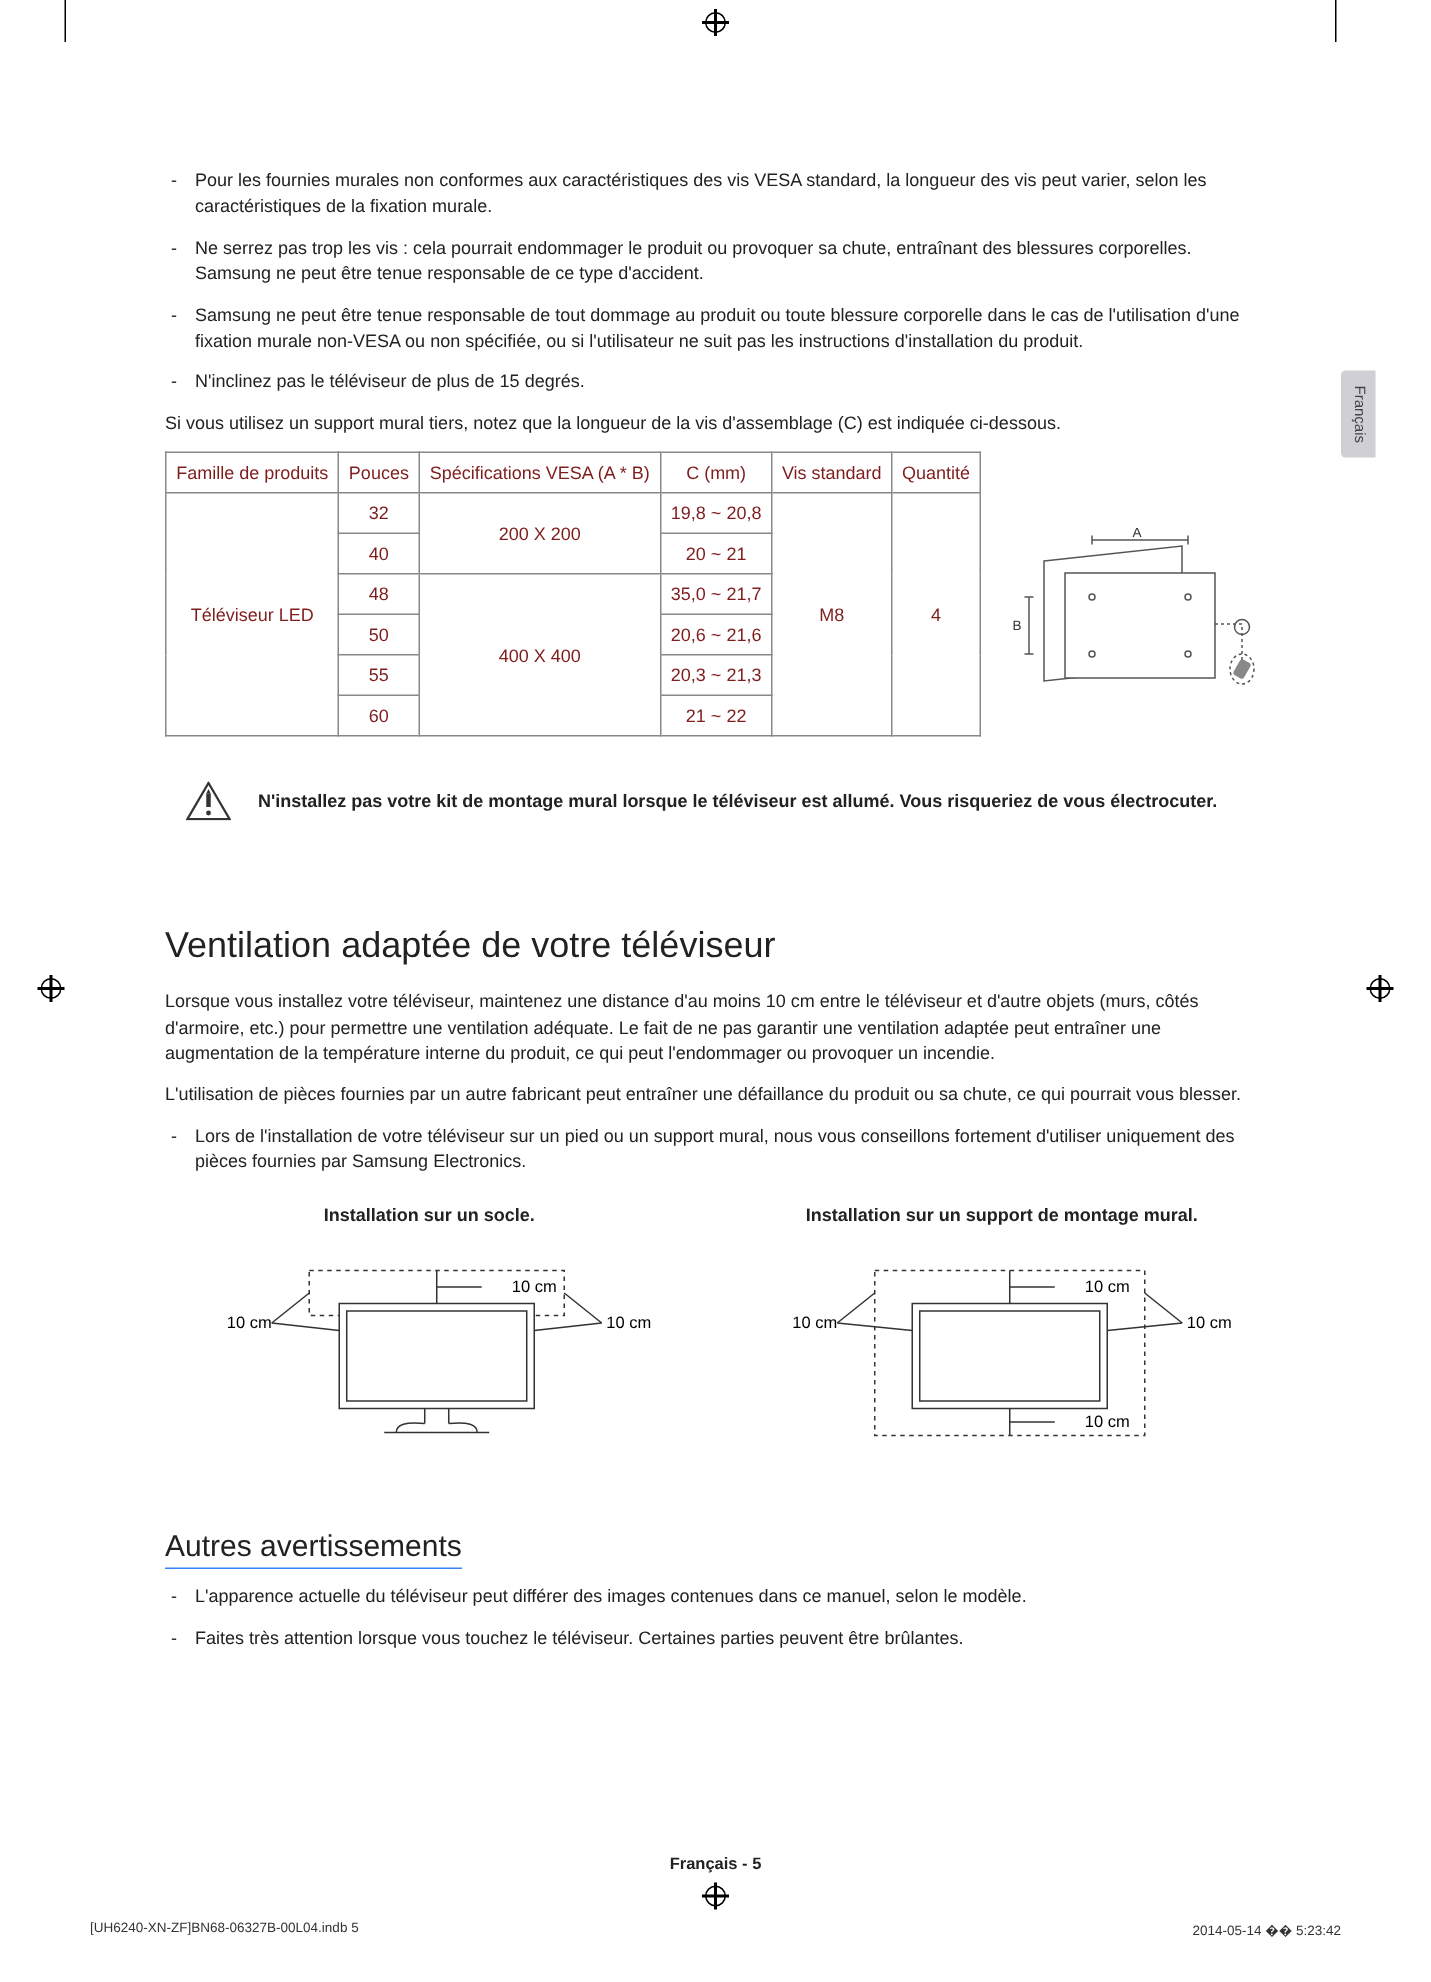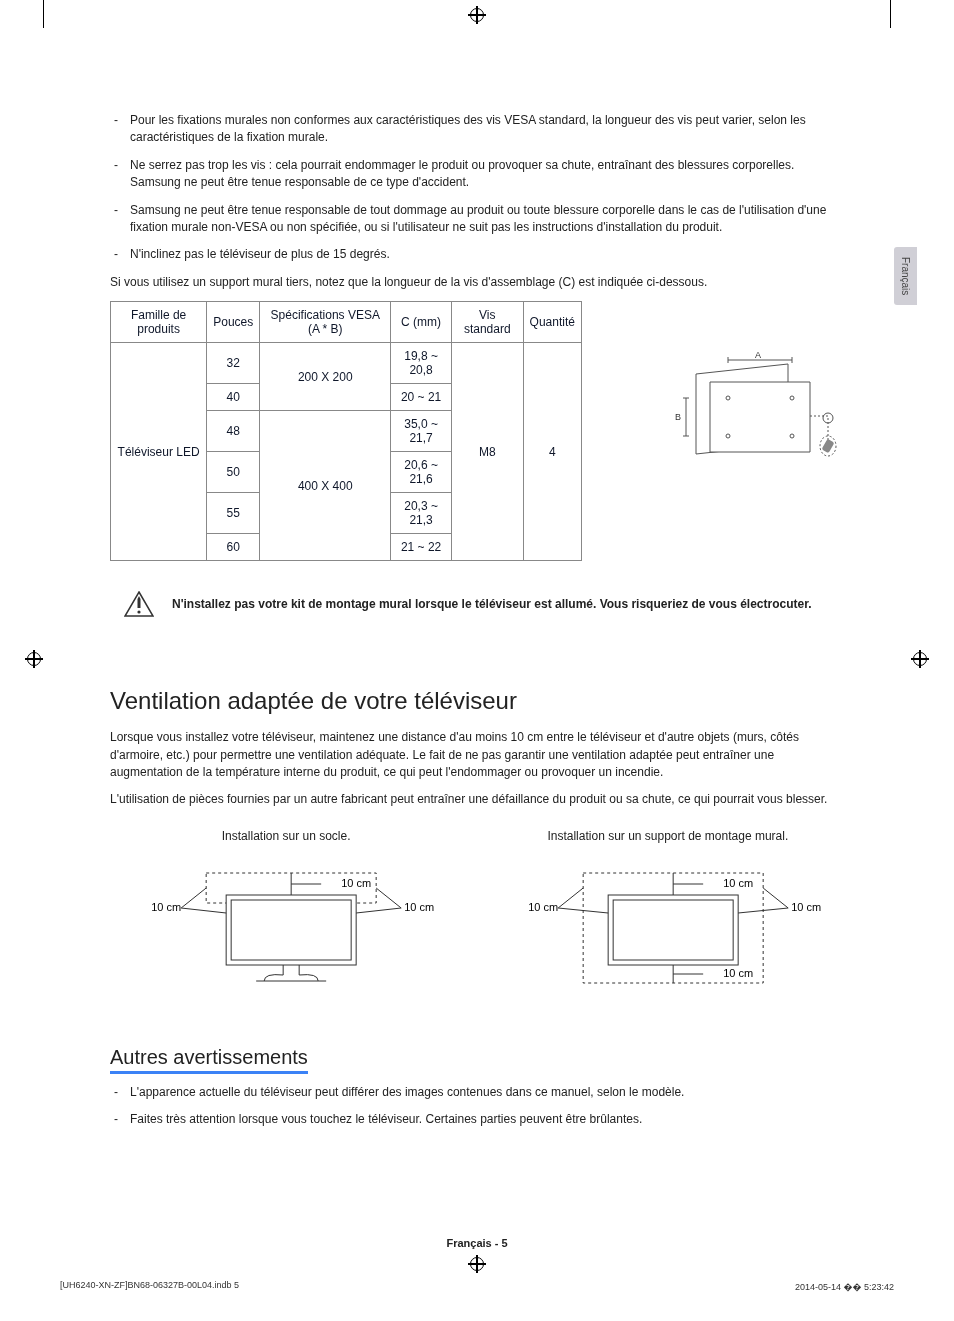--- a/index.html
+++ b/index.html
@@ -47,24 +47,24 @@
   }
 
   ul.dash { list-style: none; margin: 0 0 8px 0; }
   ul.dash > li { position: relative; padding-left: 20px; margin-bottom: 10px; line-height: 1.45; }
   ul.dash > li::before { content: "-"; position:absolute; left:4px; top:0; }
 
   p.para { line-height: 1.45; margin-bottom: 10px; }
 
   table.spec {
     border-collapse: collapse;
-    width: 472px;
+    width: 544px;
     margin-top: 8px;
     font-size: 12px;
-    color:#0f172a;
+    color:#7f1d1d;
   }
   table.spec th, table.spec td {
     border: 1px solid #888;
     padding: 6px 6px;
     text-align: center;
     vertical-align: middle;
     font-weight: normal;
   }
   table.spec th { background:#fff; }
 
@@ -83,34 +83,34 @@
     font-weight: 400;
     color:#222;
     margin-top: 70px;
     margin-bottom: 14px;
   }
 
   h2.sub {
     font-size: 20px;
     font-weight: 400;
     color:#222;
-    border-bottom: 3px solid #3b82f6;
+    border-bottom: 1px solid #3b82f6;
     display:inline-block;
     padding-bottom:2px;
     margin-bottom:10px;
   }
 
   .install-row {
     display:flex;
     justify-content: space-between;
     margin-top: 20px;
     margin-bottom: 40px;
   }
   .install-col { width: 48%; text-align:center; }
-  .install-title { font-weight:400; font-size:12px; margin-bottom:10px; }
+  .install-title { font-weight:700; font-size:12px; margin-bottom:10px; }
   .install-svg { width: 100%; height: 150px; }
 
   .footer-page {
     position:absolute;
     bottom: 72px; left:0; right:0;
     text-align:center;
     font-size: 11px; font-weight:600;
   }
   .footer-meta {
     position:absolute;
@@ -139,21 +139,21 @@
   </span>
 <span class="reg-mark reg-bottom">
     <span class="reg-circle"></span>
   </span>
 
 <div class="page">
 
   <div class="side-tab">Français</div>
 
   <ul class="dash">
-    <li>Pour les fixations murales non conformes aux caractéristiques des vis VESA standard, la longueur des vis peut varier, selon les caractéristiques de la fixation murale.</li>
+    <li>Pour les fournies murales non conformes aux caractéristiques des vis VESA standard, la longueur des vis peut varier, selon les caractéristiques de la fixation murale.</li>
     <li>Ne serrez pas trop les vis : cela pourrait endommager le produit ou provoquer sa chute, entraînant des blessures corporelles. Samsung ne peut être tenue responsable de ce type d'accident.</li>
     <li>Samsung ne peut être tenue responsable de tout dommage au produit ou toute blessure corporelle dans le cas de l'utilisation d'une fixation murale non-VESA ou non spécifiée, ou si l'utilisateur ne suit pas les instructions d'installation du produit.</li>
     <li>N'inclinez pas le téléviseur de plus de 15 degrés.</li>
   </ul>
 
   <p class="para">Si vous utilisez un support mural tiers, notez que la longueur de la vis d'assemblage (C) est indiquée ci-dessous.</p>
 
   <table class="spec">
     <thead>
       <tr>
@@ -227,20 +227,23 @@
       <rect x="13.5" y="8" width="3" height="9" fill="#333"></rect>
       <polygon points="13.5,8 16.5,8 15,5" fill="#333"></polygon>
       <circle cx="15" cy="21" r="1.6" fill="#333"></circle>
     </svg>
     <div class="warn-text">N'installez pas votre kit de montage mural lorsque le téléviseur est allumé. Vous risqueriez de vous électrocuter.</div>
   </div>
 
   <h1 class="vent">Ventilation adaptée de votre téléviseur</h1>
   <p class="para">Lorsque vous installez votre téléviseur, maintenez une distance d'au moins 10 cm entre le téléviseur et d'autre objets (murs, côtés d'armoire, etc.) pour permettre une ventilation adéquate. Le fait de ne pas garantir une ventilation adaptée peut entraîner une augmentation de la température interne du produit, ce qui peut l'endommager ou provoquer un incendie.</p>
   <p class="para">L'utilisation de pièces fournies par un autre fabricant peut entraîner une défaillance du produit ou sa chute, ce qui pourrait vous blesser.</p>
+  <ul class="dash">
+    <li>Lors de l'installation de votre téléviseur sur un pied ou un support mural, nous vous conseillons fortement d'utiliser uniquement des pièces fournies par Samsung Electronics.</li>
+  </ul>
 
   <div class="install-row">
     <div class="install-col">
       <div class="install-title">Installation sur un socle.</div>
       <svg class="install-svg" viewBox="0 0 320 150">
         <g stroke="#333" stroke-width="1" fill="none">
           <rect x="80" y="20" width="170" height="30" stroke-dasharray="3,3"></rect>
           <rect x="100" y="42" width="130" height="70" fill="#fff"></rect>
           <rect x="105" y="47" width="120" height="60" fill="#fff"></rect>
           <line x1="157" y1="112" x2="157" y2="122"></line>

